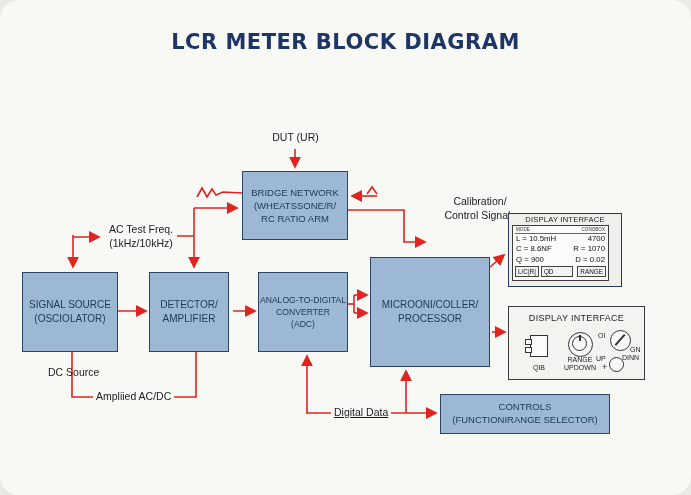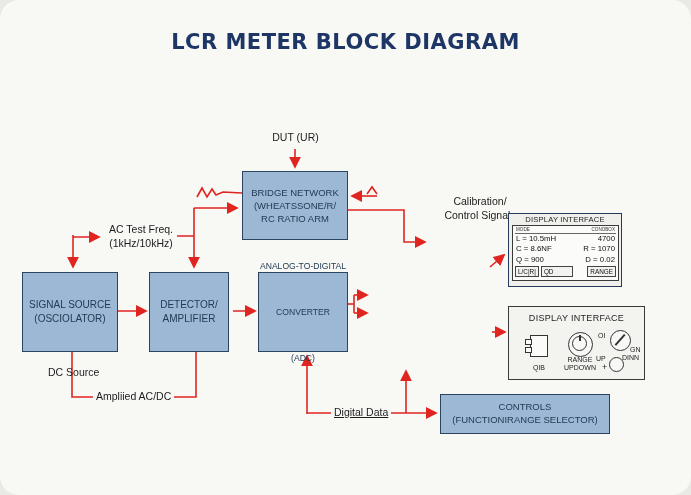--- a/index.html
+++ b/index.html
@@ -15,31 +15,31 @@
   svg.wires{position:absolute;left:0;top:0;pointer-events:none;}
   .block{
     position:absolute;background:#9cb8d4;border:1.6px solid #2b4460;
     display:flex;flex-direction:column;justify-content:center;
     text-align:center;color:#233a54;font-size:10px;line-height:1.4;
     box-sizing:border-box;
   }
   .b-signal{left:22px;top:272px;width:96px;height:80px;}
   .b-detector{left:149px;top:272px;width:80px;height:80px;}
   .b-bridge{left:242px;top:171px;width:106px;height:69px;font-size:9.5px;}
-  .b-adc{left:258px;top:272px;width:90px;height:80px;font-size:8.6px;gap:34px;}
+  .b-adc{left:258px;top:272px;width:90px;height:80px;font-size:8.6px;}
   .b-proc{left:370px;top:257px;width:120px;height:110px;font-size:10px;}
   .b-controls{left:440px;top:394px;width:170px;height:40px;font-size:9.5px;line-height:1.35;}
   .lbl{position:absolute;color:#1c1c1c;font-size:10.5px;line-height:1.3;}
   .lbl.center{text-align:center;}
   .onwire{background:#f8f8f5;padding:0 3px;}
   
   .disp1{position:absolute;left:508px;top:213px;width:114px;height:74px;
     background:#efefec;border:1.8px solid #24395c;box-sizing:border-box;}
   .disp1 .d1-title{font-size:7.6px;color:#222;text-align:center;margin-top:1px;letter-spacing:.2px;}
-  .d1-screen{margin:1px 2px 0 3px;border:1.4px solid #3a3a3a;background:#fbfbfa;
+  .d1-screen{margin:1px 12px 0 3px;border:1.4px solid #3a3a3a;background:#fbfbfa;
     height:56px;box-sizing:border-box;padding:0 2px;position:relative;}
   .d1-head{display:flex;justify-content:space-between;font-size:4.6px;color:#333;
     border-bottom:.8px solid #666;padding:1px 1px;}
   .d1-row{display:flex;justify-content:space-between;font-size:7.8px;color:#101010;
     padding:0 1px;line-height:1.32;}
   .d1-btns{display:flex;gap:2px;margin-top:1px;font-size:6.4px;color:#111;align-items:center;}
   .d1-btns span{border:1px solid #444;background:#f2f2ef;padding:0 2px;line-height:1.5;}
   .d1-btn-qd{min-width:26px;}
   .d1-btn-range{margin-left:auto;}
   
@@ -114,20 +114,24 @@
     <div>DETECTOR/</div>
     <div>AMPLIFIER</div>
   </div>
 
   <div class="block b-adc">
     <div>ANALOG-TO-DIGITAL</div>
     <div>CONVERTER</div>
     <div>(ADC)</div>
   </div>
 
+  <div class="block b-proc">
+    <div>MICROONI/COLLER/</div>
+    <div>PROCESSOR</div>
+  </div>
 
   <div class="block b-controls">
     <div>CONTROLS</div>
     <div>(FUNCTIONIRANGE SELECTOR)</div>
   </div>
 
   <div class="lbl center" style="left:258px;top:131px;width:75px;">DUT (UR)</div>
   <div class="lbl center" style="left:95px;top:223px;width:92px;">
     <div>AC Test Freq.</div>
     <div>(1kHz/10kHz)</div>

